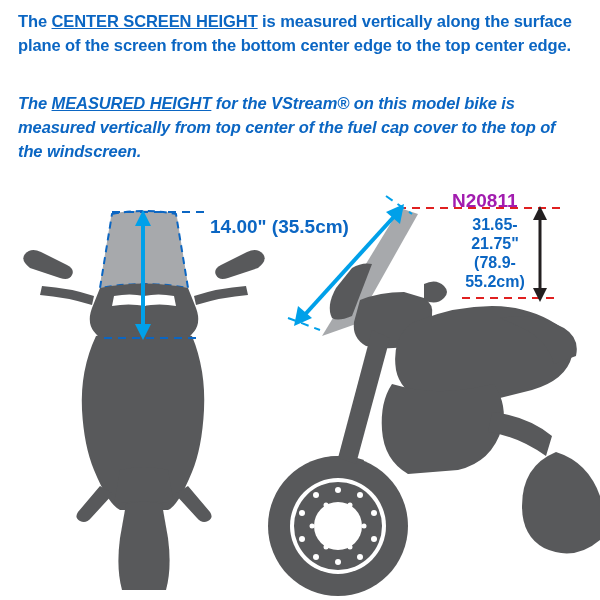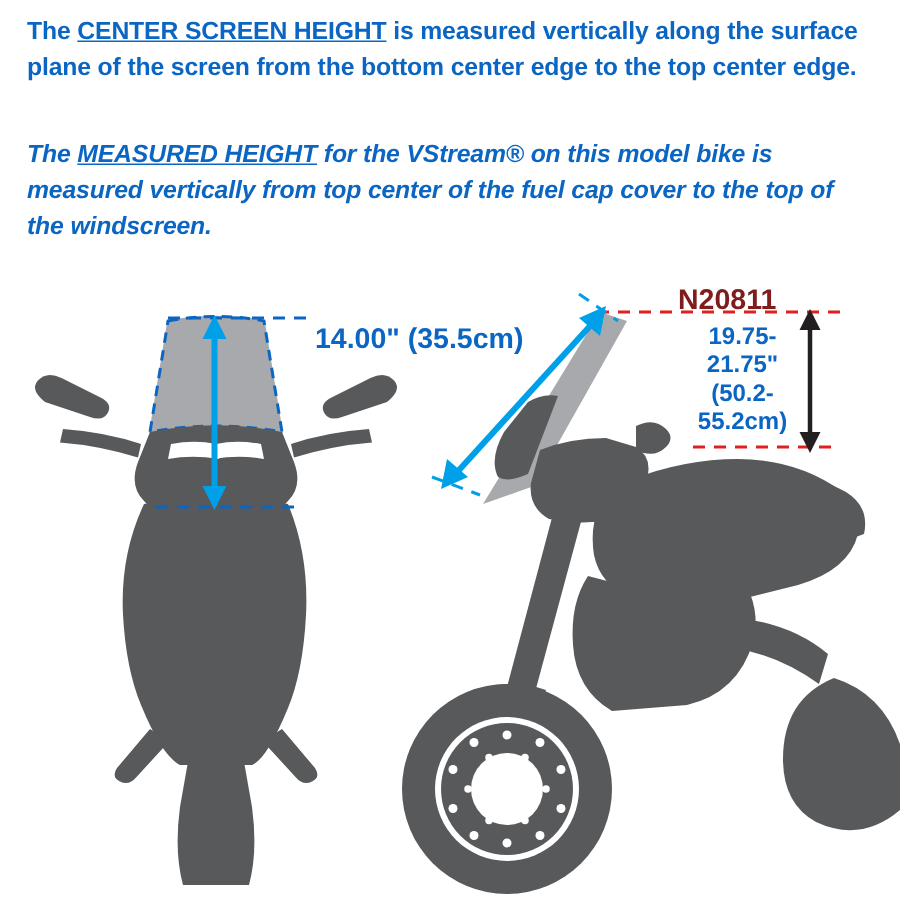--- a/index.html
+++ b/index.html
@@ -42,21 +42,21 @@
   #label-center-height {
     left: 210px;
     top: 216px;
     font-size: 19px;
     white-space: nowrap;
   }
   #label-model {
     left: 452px;
     top: 190px;
     font-size: 19px;
-    color: #7f1d1d;
+    color: #a21caf;
     font-weight: bold;
     white-space: nowrap;
   }
   #label-measured {
     left: 447px;
     top: 216px;
     font-size: 16px;
     line-height: 1.18;
     text-align: center;
     width: 96px;
@@ -189,18 +189,18 @@
       <path fill="#00a0e9" d="M404 204 l-4 20 l-14 -12z"></path>
       <path fill="#00a0e9" d="M294 326 l4 -20 l14 12z"></path>
     </g>
   </svg>
 
   <div class="dim-label" id="label-center-height">14.00" (35.5cm)</div>
 
   <div class="dim-label" id="label-model">N20811</div>
 
   <div class="dim-label" id="label-measured">
-    <div>19.75-</div>
+    <div>31.65-</div>
     <div>21.75"</div>
-    <div>(50.2-55.2cm)</div>
+    <div>(78.9-55.2cm)</div>
   </div>
 
 </div>
 
 </body></html>

